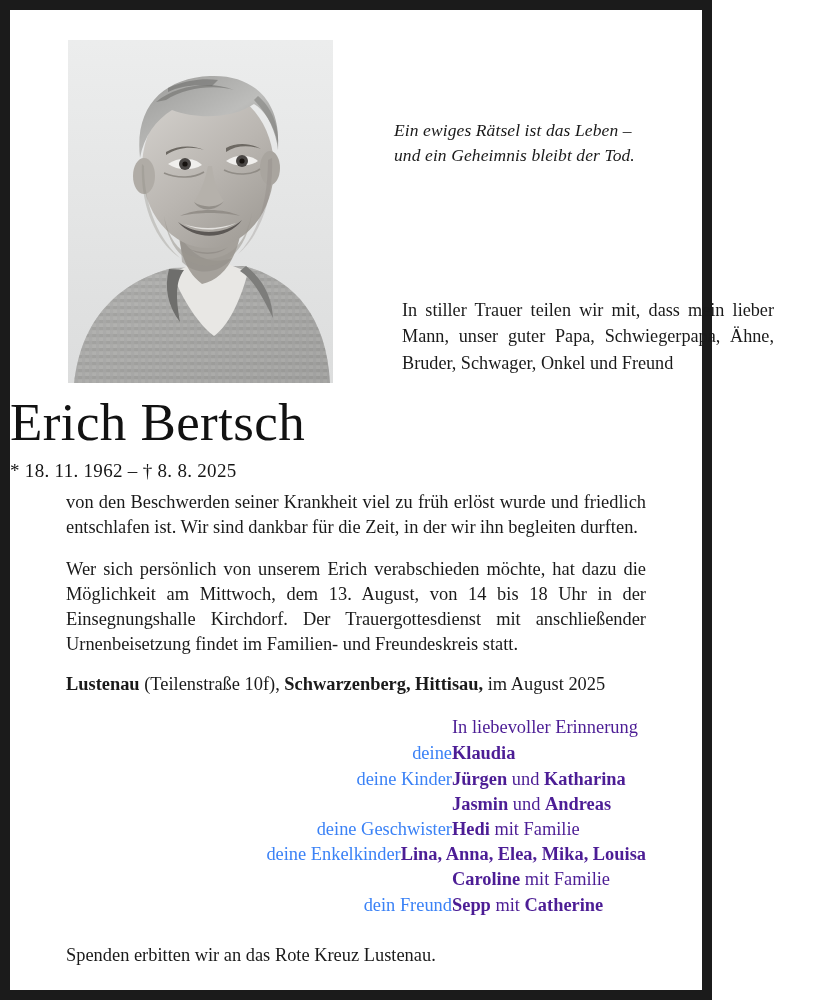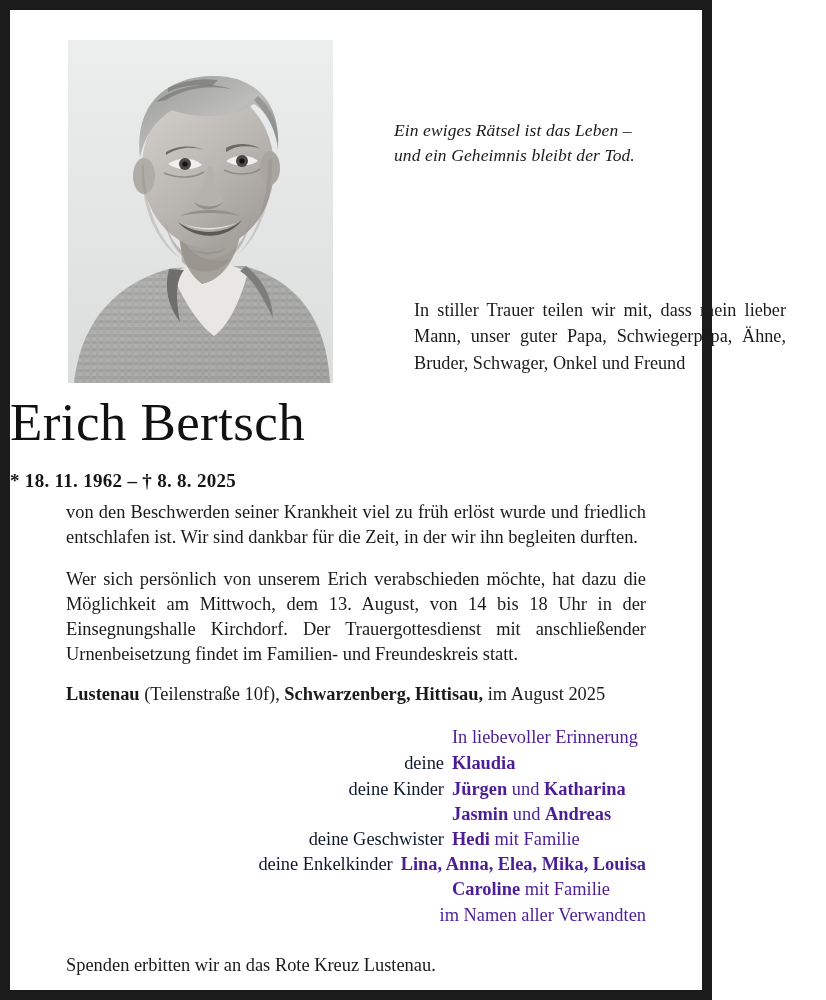--- a/index.html
+++ b/index.html
@@ -59,21 +59,21 @@
     font-style: italic;
     font-size: 17.5px;
     line-height: 1.42;
     letter-spacing: 0.1px;
     color: #1a1a1a;
   }
   .epigraph .ln { display: block; white-space: pre; }
 
   .intro {
     position: absolute;
-    left: 404px;
+    left: 392px;
     top: 287px;
     width: 372px;
     font-size: 18.2px;
     line-height: 1.45;
     text-align: justify;
     text-align-last: left;
     color: #1a1a1a;
     hyphens: manual;
   }
 
@@ -82,23 +82,23 @@
     margin-top: 2px;
   }
   .deceased-name {
     font-size: 53px;
     line-height: 1.08;
     letter-spacing: 0.4px;
     font-weight: 400;
     color: #121212;
   }
   .life-dates {
-    margin-top: 19px;
+    margin-top: 9px;
     font-size: 19px;
-    font-weight: 700;
+    font-weight: 400;
     letter-spacing: 0.3px;
     color: #151515;
   }
 
   
   .body-text {
     padding: 0 56px 0 56px;
     margin-top: 8px;
   }
   .para {
@@ -126,23 +126,23 @@
   }
   .fam-row {
     display: flex;
     align-items: baseline;
     line-height: 1.37;
     font-size: 18.4px;
   }
   .fam-label {
     width: 386px;
     text-align: right;
-    padding-right: 8px;
+    padding-right: 0;
     box-sizing: border-box;
-    color: #0f172a;
+    color: #3b82f6;
     white-space: nowrap;
   }
   .fam-names {
     flex: 1;
     text-align: left;
     color: #4c1d95;
     white-space: nowrap;
   }
   .fam-names b { font-weight: 700; }
 
@@ -297,22 +297,22 @@
             </div>
             <div class="fam-row">
               <span class="fam-label">deine Enkelkinder</span>
               <span class="fam-names"><b>Lina, Anna, Elea, Mika, Louisa</b></span>
             </div>
             <div class="fam-row">
               <span class="fam-label"></span>
               <span class="fam-names"><b>Caroline</b> mit Familie</span>
             </div>
             <div class="fam-row">
-              <span class="fam-label"></span>
-              <span class="fam-names">im Namen aller Verwandten</span>
+              <span class="fam-label">dein Freund</span>
+              <span class="fam-names"><b>Sepp</b> mit <b>Catherine</b></span>
             </div>
           </div>
       </div>
     </div>
 
     <div class="donation">Spenden erbitten wir an das Rote Kreuz Lustenau.</div>
 
   </div>
 </div>
 

